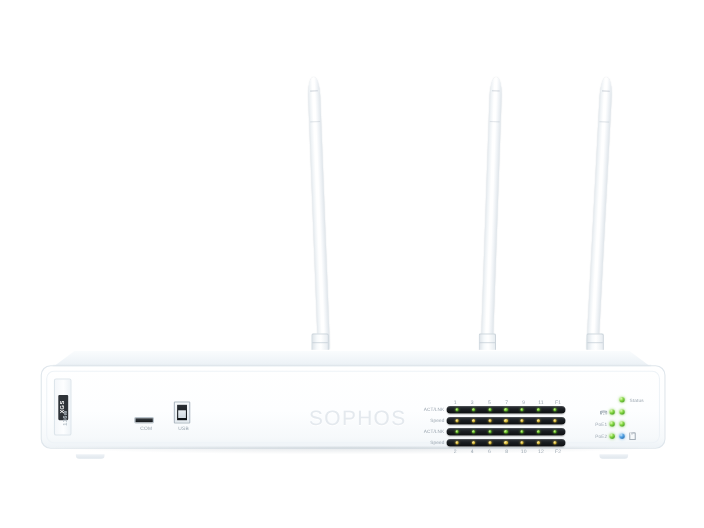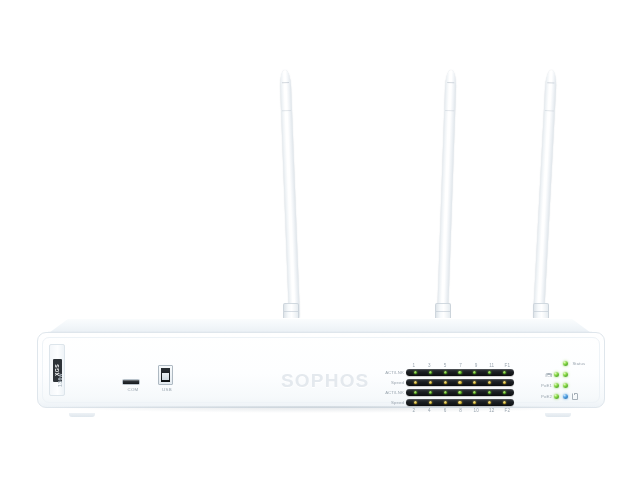--- a/index.html
+++ b/index.html
@@ -122,21 +122,21 @@
     position:absolute;left:3px;right:3px;top:7px;height:7px;
     background:linear-gradient(180deg,#e9eef2,#cfd8df);
   }
   .port-label{
     font-size:4.4px;color:#97a3ad;letter-spacing:.25px;text-align:center;margin-top:2px;
   }
 
   
   .logo{
     position:absolute;left:243px;top:37px;
-    font-size:19px;font-weight:700;letter-spacing:1.2px;
+    font-size:19px;font-weight:400;letter-spacing:1.2px;
     color:#e4e9ee;
     text-shadow:0 1px 0 rgba(255,255,255,.9);
     user-select:none;
   }
 
   
   .ledblock{position:absolute;left:336px;top:26px;width:140px;}
   .lb-numrow{display:flex;height:9px;align-items:flex-end;margin-left:32px;}
   .lb-num{
     flex:0 0 15.6px;text-align:center;font-size:4.6px;color:#9aa5af;letter-spacing:.1px;

